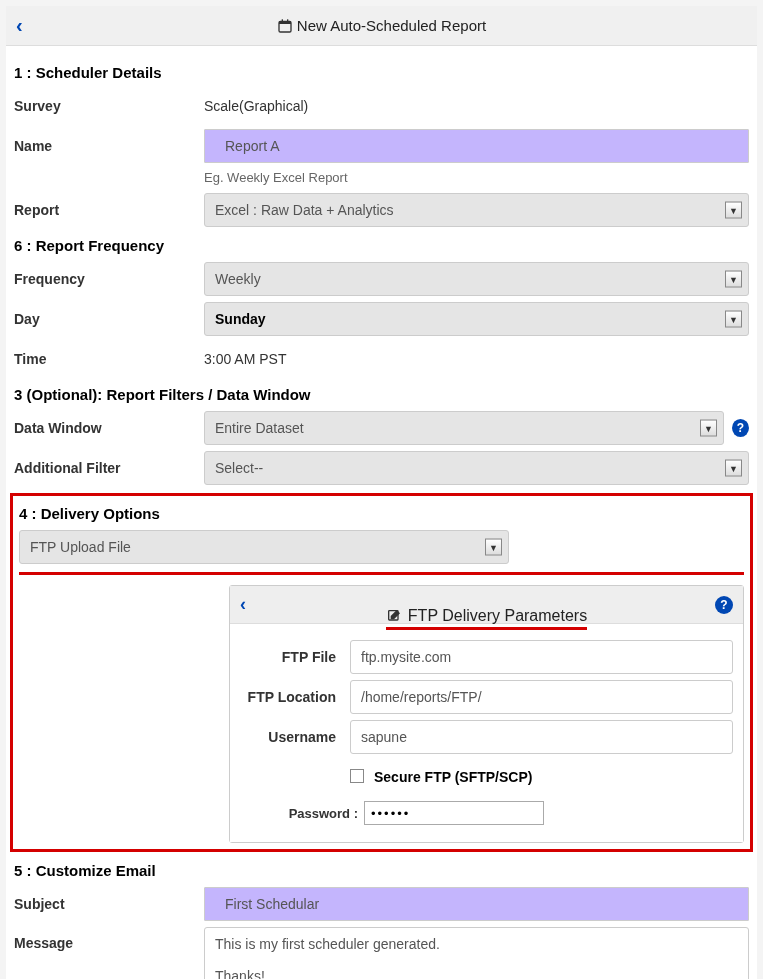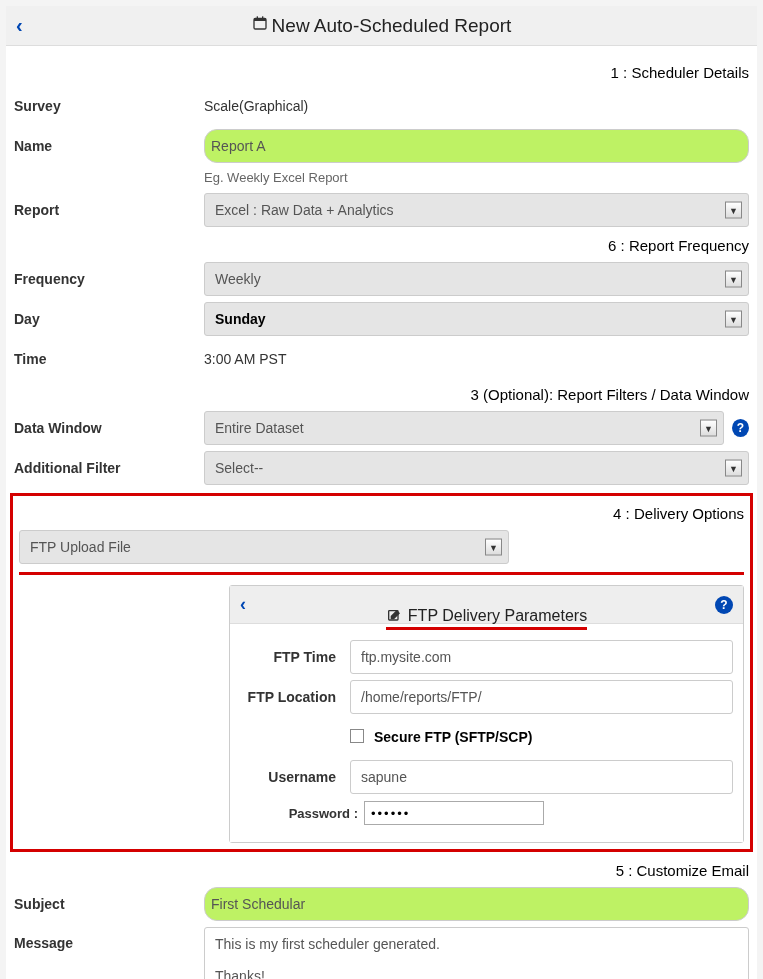--- a/index.html
+++ b/index.html
@@ -23,37 +23,37 @@
   .title-bar .back-chev {
     color: #0047b3;
     font-size: 20px;
     font-weight: bold;
     cursor: pointer;
   }
   .title-bar .title-center {
     position: absolute;
     left: 0; right: 0;
     text-align: center;
-    font-size: 19px;
+    font-size: 15px;
     color: #222;
     pointer-events: none;
     display: flex;
+    align-items: center;
     justify-content: center;
     gap: 4px;
   }
   .content {
     background: #fff;
     padding: 8px 8px 20px 8px;
   }
   .section-header {
-    font-weight: normal;
+    font-weight: bold;
     color: #000;
     margin: 10px 0 8px 0;
     font-size: 15px;
-    text-align: right;
   }
   .row {
     display: flex;
     align-items: center;
     margin: 6px 0;
     min-height: 34px;
   }
   .row .label {
     width: 190px;
     text-align: left;
@@ -65,25 +65,25 @@
   .row .field {
     flex: 1;
     display: flex;
     align-items: center;
     gap: 8px;
   }
   .text-input {
     width: 100%;
     height: 34px;
     border: 1px solid #ccc;
-    border-radius: 13px;
-    padding: 0 6px;
+    border-radius: 1px;
+    padding: 0 20px;
     font-size: 14px;
     color: #555;
-    background: #bef264;
+    background: #c4b5fd;
   }
   .select-box {
     width: 100%;
     height: 34px;
     border: 1px solid #ccc;
     border-radius: 3px;
     padding: 0 30px 0 10px;
     font-size: 14px;
     color: #555;
     background: #e5e5e5;
@@ -278,44 +278,44 @@
                 <rect x="4" y="4" width="14" height="14" rx="1"></rect>
                 <path d="M16 3 l5 5 -9 9 H7 v-5 z" fill="#333" stroke="none"></path>
               </svg>
             <span>FTP Delivery Parameters</span>
           </span>
         </div>
         <span class="help-icon help-right">?</span>
       </div>
       <div class="ftp-body">
         <div class="ftp-row">
-          <div class="ftp-label">FTP Time</div>
+          <div class="ftp-label">FTP File</div>
           <div class="ftp-field">
               <input class="ftp-input" value="ftp.mysite.com" style="">
             </div>
         </div>
         <div class="ftp-row">
           <div class="ftp-label">FTP Location</div>
           <div class="ftp-field">
               <input class="ftp-input" value="/home/reports/FTP/" style="">
+            </div>
+        </div>
+        <div class="ftp-row">
+          <div class="ftp-label">Username</div>
+          <div class="ftp-field">
+              <input class="ftp-input" value="sapune" style="">
             </div>
         </div>
         <div class="ftp-row">
           <div class="ftp-label"></div>
           <div class="ftp-field">
             <span class="checkbox"></span>
             <span class="bold">Secure FTP (SFTP/SCP)</span>
           </div>
         </div>
-        <div class="ftp-row">
-          <div class="ftp-label">Username</div>
-          <div class="ftp-field">
-              <input class="ftp-input" value="sapune" style="">
-            </div>
-        </div>
         <div class="ftp-row" style="min-height:26px;">
           <div class="pass-label">Password :</div>
           <input class="pass-input" value="••••••" style="">
         </div>
       </div>
     </div>
   </div>
 
   <div class="section-header">5 : Customize Email</div>
   <div class="row">

